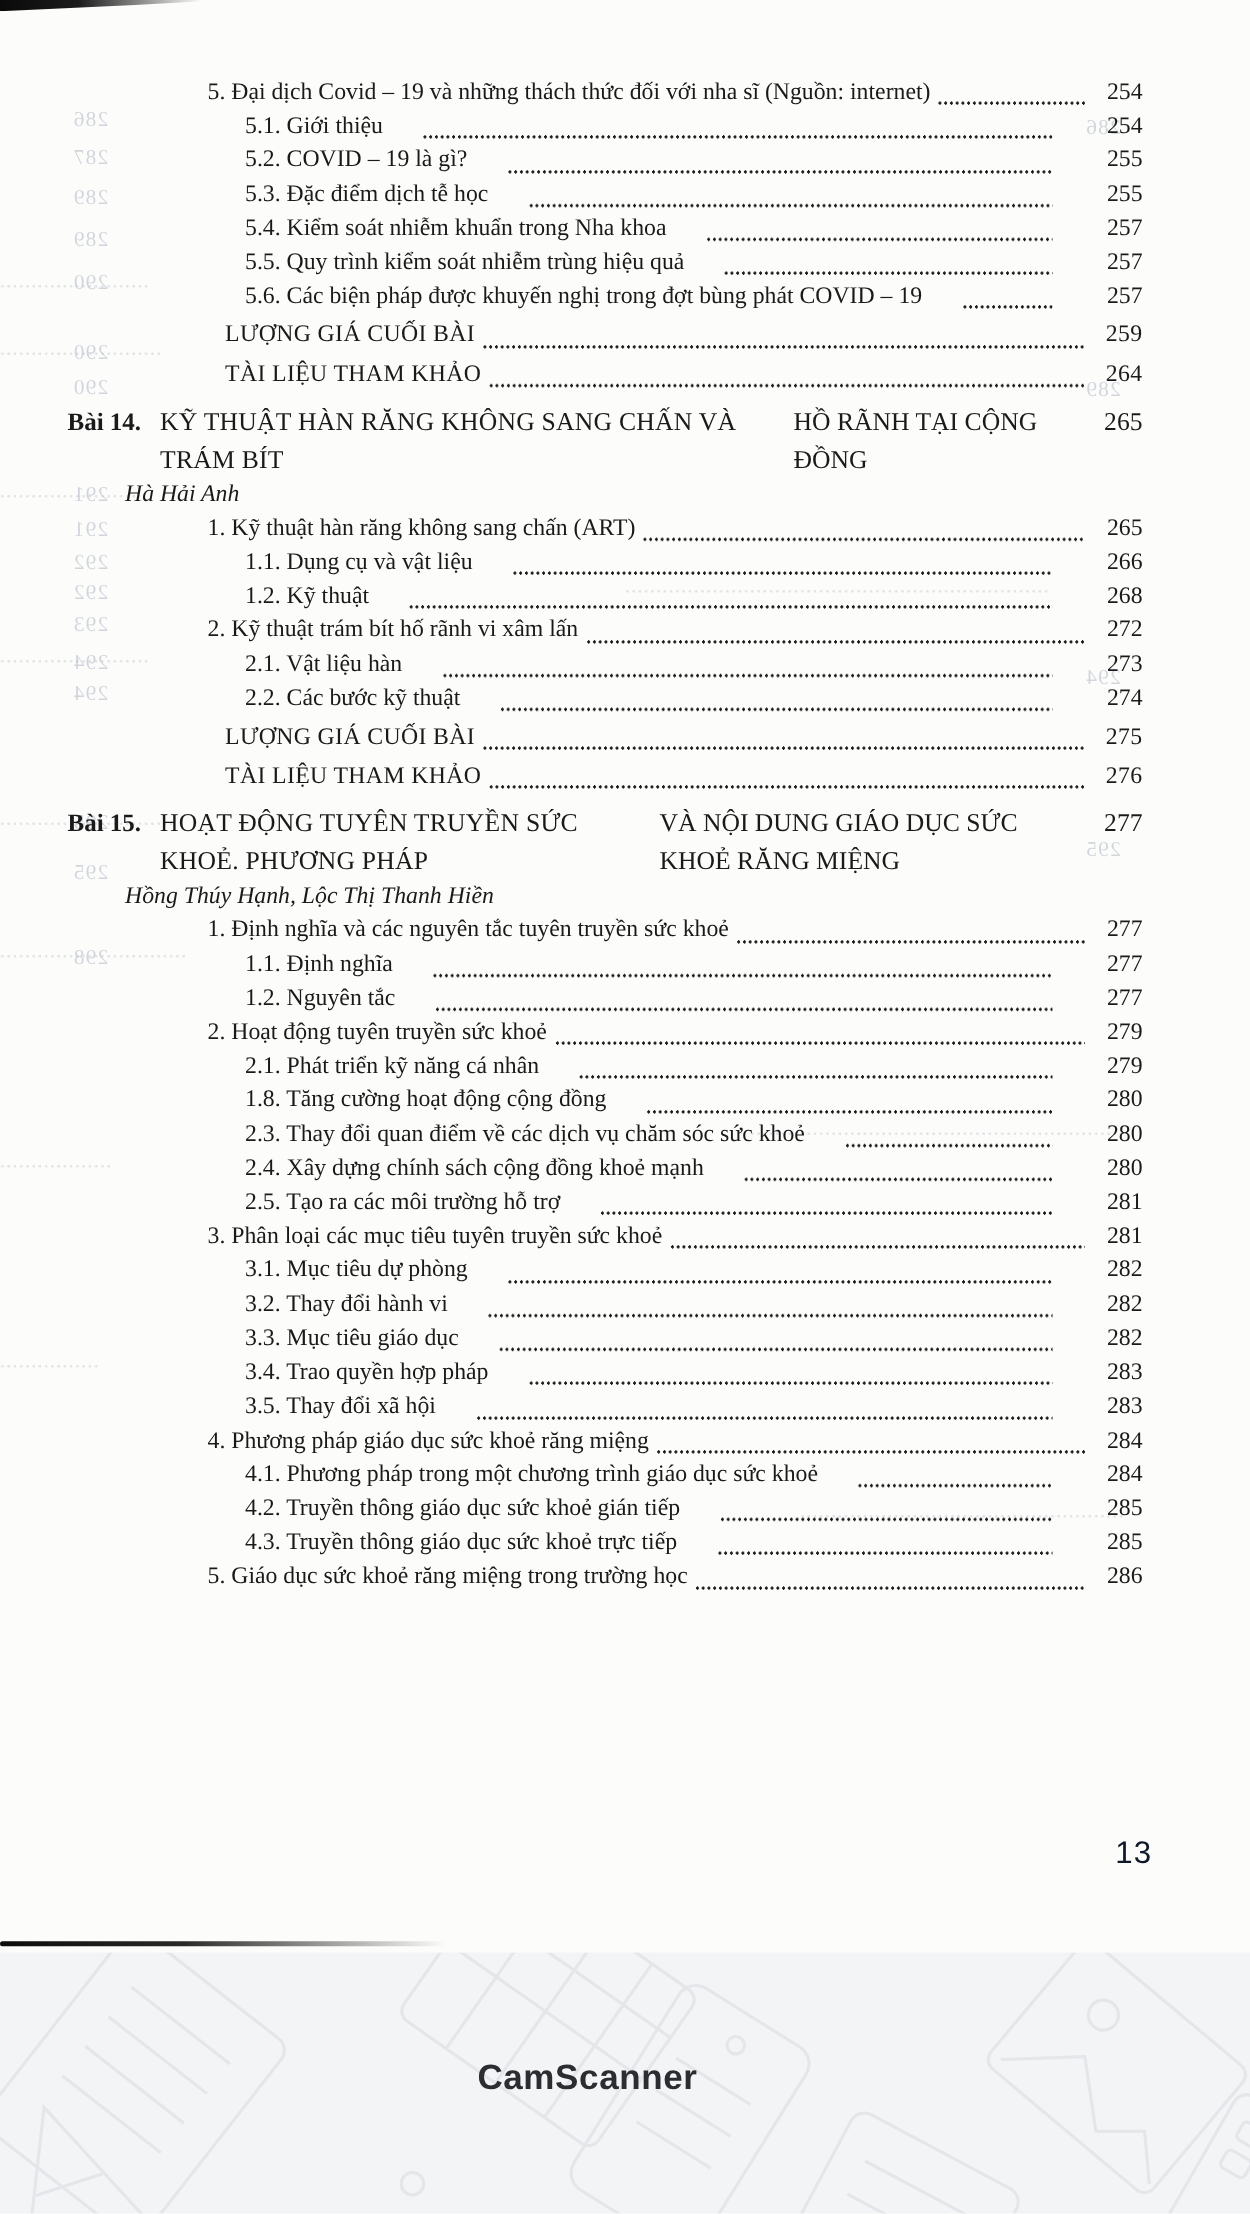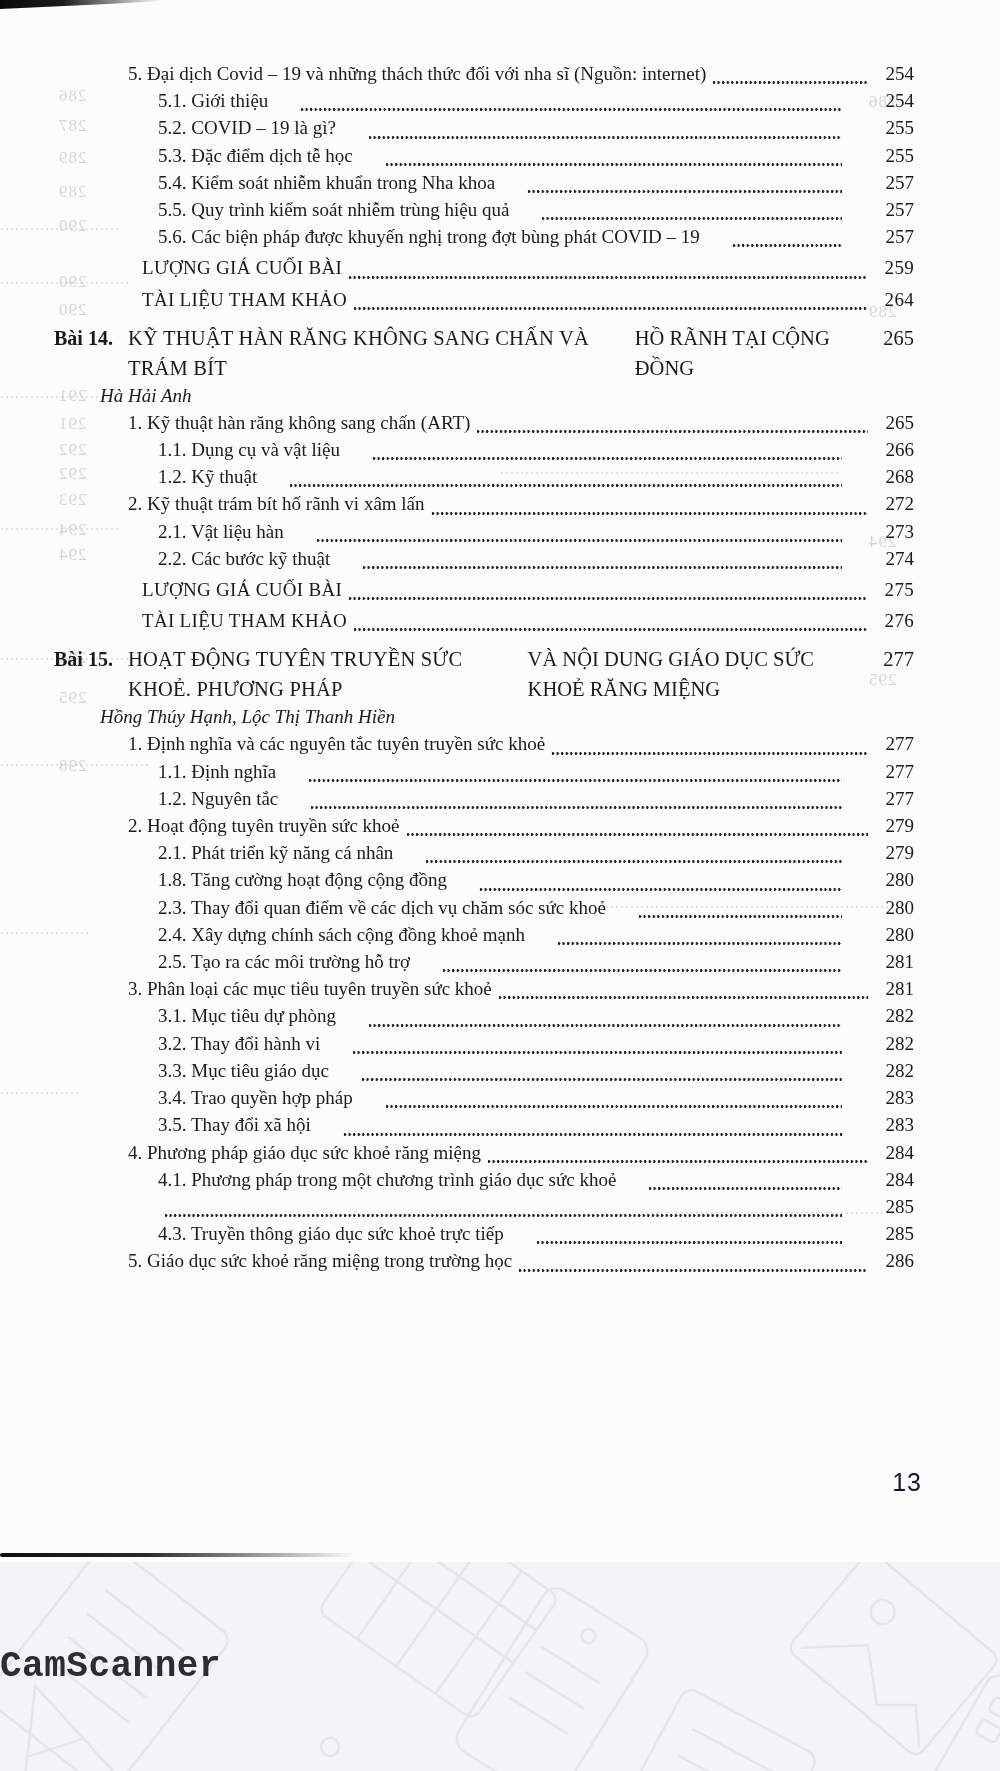--- a/index.html
+++ b/index.html
@@ -34,21 +34,21 @@
     transform:scaleX(-1);letter-spacing:1px;filter:blur(.4px);
   }
   .ghost-dots{
     position:absolute;height:2px;opacity:.28;
     background-image:radial-gradient(circle at 2px 1px,#9aa3b0 1px,rgba(0,0,0,0) 1.2px);
     background-size:5px 2px;background-repeat:repeat-x;
   }
   
   .toc{position:absolute;top:60px;left:0;width:1000px;padding-right:86px;}
   .row{display:flex;align-items:baseline;font-size:19px;line-height:27.2px;}
-  .row .text{white-space:nowrap;}
+  .row .text{white-space:nowrap;margin-left:38px;}
   .row.l1{padding-left:128px;}
   .row.l2{padding-left:158px;gap:26px;}
   .row.u{padding-left:142px;margin-top:4px;letter-spacing:.3px;}
   .leader{
     flex:1;height:3px;margin:0 2px 3px 6px;align-self:flex-end;
     background-image:radial-gradient(circle at 2px 1.5px,#1b1b1b 1.15px,rgba(0,0,0,0) 1.35px);
     background-size:4.6px 3px;background-repeat:repeat-x;
   }
   .pg{min-width:44px;text-align:right;white-space:nowrap;}
   .row.chapter{margin-top:10px;align-items:flex-start;}
@@ -64,23 +64,23 @@
     position:absolute;top:1468px;right:78px;font-size:25px;letter-spacing:1px;
     font-family:"Liberation Sans","DejaVu Sans",sans-serif;color:#0f172a;
   }
   
   .band{
     position:absolute;left:0;top:1562px;width:1000px;height:209px;
     background:var(--band-bg);overflow:hidden;
   }
   .band svg{position:absolute;top:0;left:0;}
   .wm-text{
-    position:absolute;top:84px;left:0;width:940px;text-align:left;
-    font-family:Liberation Mono, monospace;
-    font-weight:700;font-size:36px;color:var(--wm-ink);letter-spacing:.5px;
+    position:absolute;top:84px;left:0;width:940px;text-align:center;
+    font-family:Liberation Sans, sans-serif;
+    font-weight:700;font-size:28px;color:var(--wm-ink);letter-spacing:.5px;
   }
 </style>
 </head>
 <body>
 
 <div class="page">
 
   <div class="artifact-top"></div>
 
   <div>
@@ -311,20 +311,21 @@
         <span class="text">4. Phương pháp giáo dục sức khoẻ răng miệng</span>
         <span class="leader"></span>
         <span class="pg">284</span>
       </div>
       <div class="row l2">
         <span class="text">4.1. Phương pháp trong một chương trình giáo dục sức khoẻ</span>
         <span class="leader"></span>
         <span class="pg">284</span>
       </div>
       <div class="row l2">
+        <span class="text">4.2. Truyền thông giáo dục sức khoẻ gián tiếp</span>
         <span class="leader"></span>
         <span class="pg">285</span>
       </div>
       <div class="row l2">
         <span class="text">4.3. Truyền thông giáo dục sức khoẻ trực tiếp</span>
         <span class="leader"></span>
         <span class="pg">285</span>
       </div>
       <div class="row l1">
         <span class="text">5. Giáo dục sức khoẻ răng miệng trong trường học</span>

